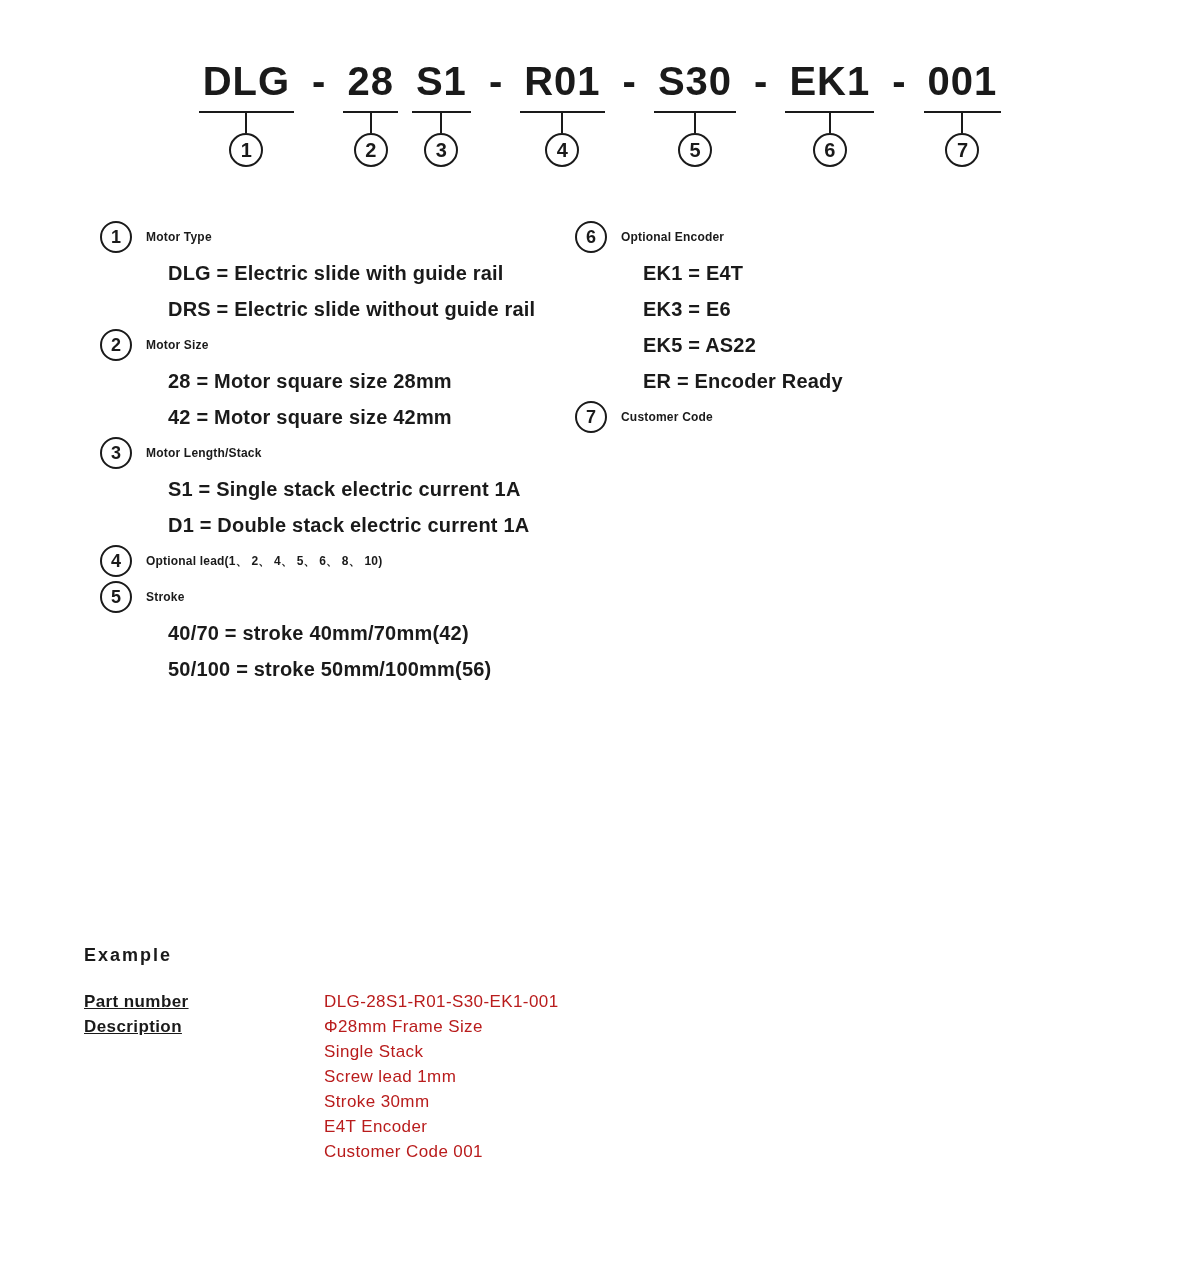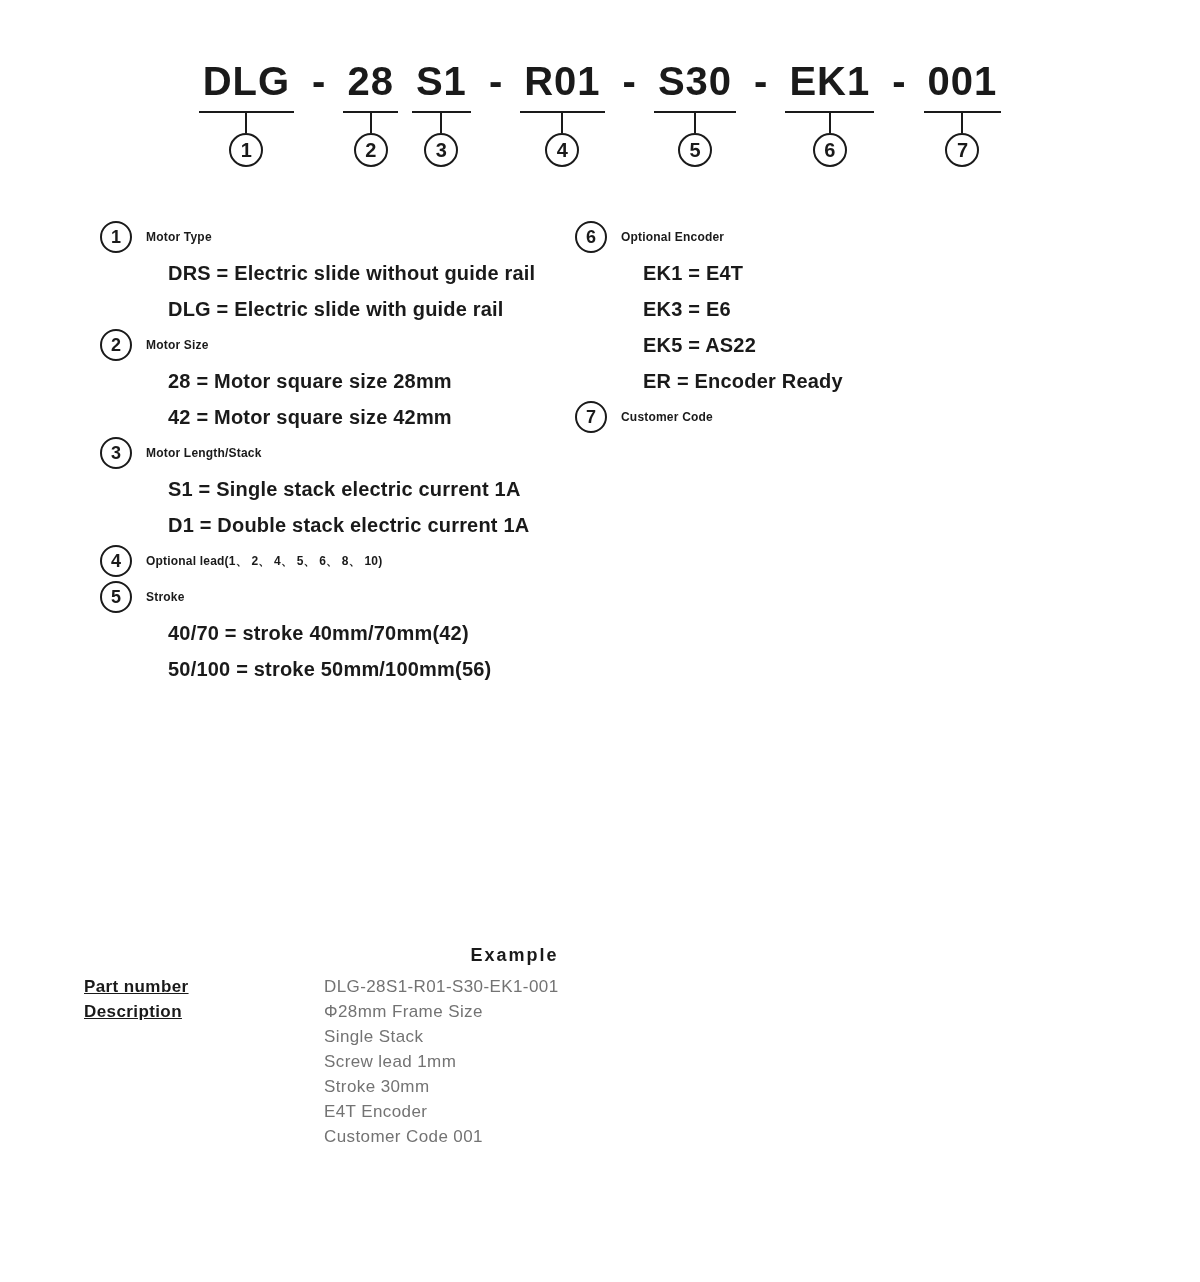--- a/index.html
+++ b/index.html
@@ -112,38 +112,37 @@
   .example {
     position: absolute;
     left: 84px;
     top: 944px;
   }
   .example-heading {
     font-size: 18px;
     font-weight: bold;
     letter-spacing: 2px;
     line-height: 22px;
-    margin-bottom: 8px;
-    text-align: right;
+    margin-bottom: 23px;
   }
   .example-grid {
     display: grid;
     grid-template-columns: 240px auto;
   }
   .example-label {
     font-size: 17px;
     font-weight: bold;
     letter-spacing: 0.4px;
     line-height: 25px;
     text-decoration: underline;
   }
   .example-value, .desc-line {
     font-size: 17px;
     font-weight: normal;
-    color: #737373;
+    color: #b91c1c;
     letter-spacing: 0.4px;
     line-height: 25px;
     white-space: nowrap;
   }
 </style>
 </head>
 <body>
 
 <div class="canvas">
 
@@ -210,22 +209,22 @@
 
   </div>
 
   <div class="legend-col left">
 
     <div>
       <div class="legend-head">
         <span class="num-circle">1</span>
         <span class="legend-title">Motor Type</span>
       </div>
+      <div class="legend-option">DLG = Electric slide with guide rail</div>
       <div class="legend-option">DRS = Electric slide without guide rail</div>
-      <div class="legend-option">DLG = Electric slide with guide rail</div>
     </div>
 
     <div>
       <div class="legend-head">
         <span class="num-circle">2</span>
         <span class="legend-title">Motor Size</span>
       </div>
       <div class="legend-option">28 = Motor square size 28mm</div>
       <div class="legend-option">42 = Motor square size 42mm</div>
     </div>

